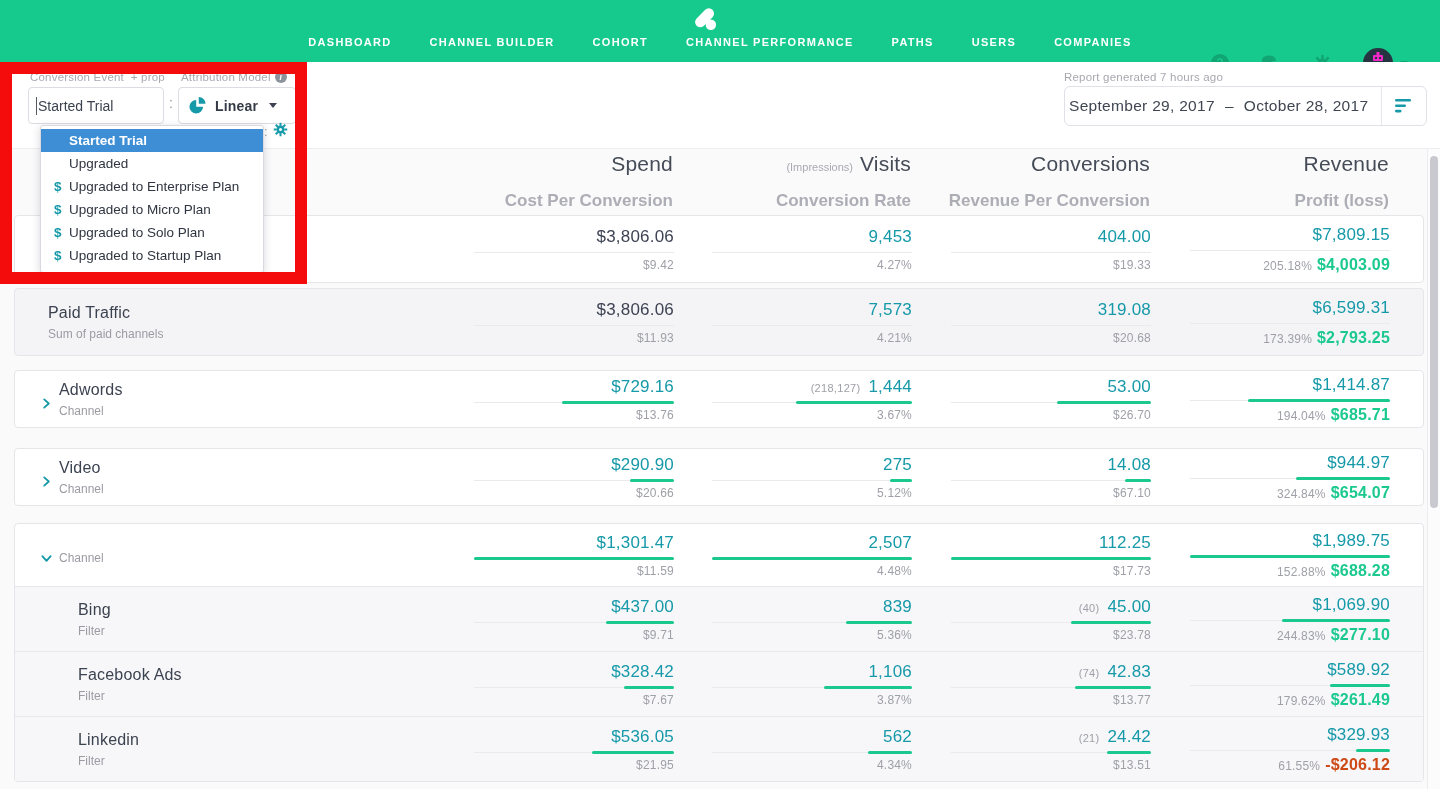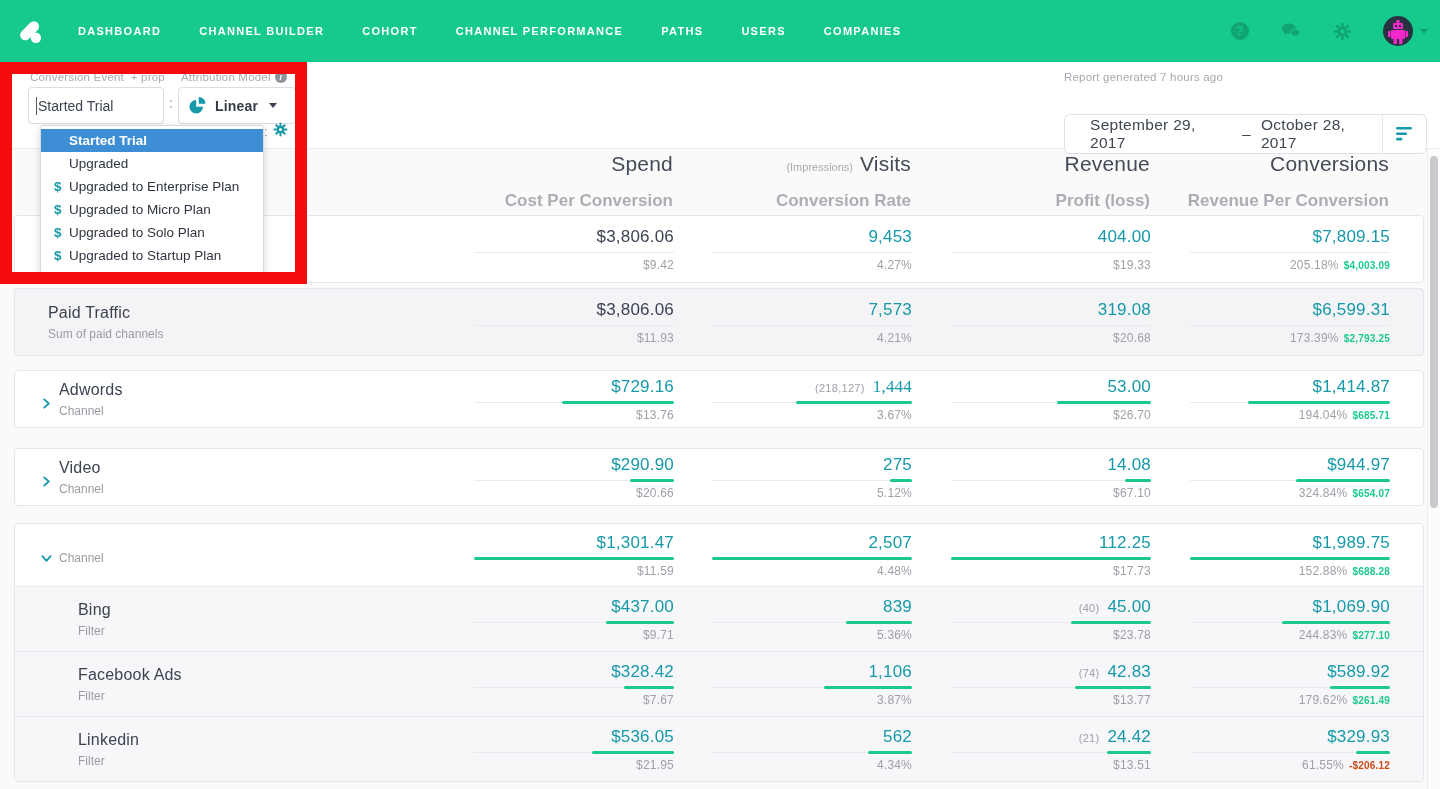--- a/index.html
+++ b/index.html
@@ -1,21 +1,21 @@
 <!DOCTYPE html>
 <html><head>
 <meta charset="utf-8">
 <style>
   * { box-sizing: border-box; margin: 0; padding: 0; }
   html,body { width:1440px; height:789px; }
   body { font-family: "Liberation Sans", sans-serif; }
   .page { position:relative; width:1440px; height:789px; background:#fafafb; overflow:hidden; }
 
   
-  .nav { position:relative; height:62px; background:#16c98d; display:flex; align-items:center; padding:0 12px; }
+  .nav { position:relative; height:62px; background:#16c98d; display:flex; align-items:center; padding:0 32px;flex-direction:column; }
   .logo { width:38px; height:38px; margin-right:28px; display:flex; align-items:center; }
   .nav-menu { display:flex; gap:38px; align-items:center; }
   .nav-item { color:#fff; font-size:11px; font-weight:700; letter-spacing:1.3px; cursor:pointer; white-space:nowrap; }
   .nav-right { margin-left:auto; display:flex; align-items:center; gap:31px; }
   .nav-icon { width:20px; height:20px; display:flex; align-items:center; justify-content:center; cursor:pointer; }
   .help-circle { width:18px; height:18px; border-radius:50%; background:#10a573; color:#16c98d; font-size:12px; font-weight:700; display:flex; align-items:center; justify-content:center; }
   .avatar-wrap { display:flex; align-items:center; gap:7px; }
   .avatar { width:30px; height:30px; border-radius:50%; background:#263340; overflow:hidden; }
   .caret { width:0; height:0; border-left:4.5px solid transparent; border-right:4.5px solid transparent; border-top:5px solid #0fa573; }
 
@@ -27,21 +27,21 @@
   .info-dot { width:12px; height:12px; border-radius:50%; background:#8d939c; color:#fff; font-size:8.5px; font-weight:700; display:inline-flex; align-items:center; justify-content:center; font-style:italic; }
   .fake-input { position:absolute; left:28px; top:25px; width:136px; height:37px; background:#fff; border:1px solid #dcdce2; border-radius:4px; display:flex; align-items:center; padding-left:7px; font-size:14px; color:#3c4350; }
   .text-cursor { display:inline-block; width:1px; height:18px; background:#555a63; margin-right:1px; }
   .colon-1 { position:absolute; left:169px; top:33px; color:#9a9aa3; font-size:14px; }
   .model-box { position:absolute; left:178px; top:25px; width:118px; height:37px; background:#fff; border:1px solid #dcdce2; border-radius:4px; display:flex; align-items:center; padding:0 10px; gap:9px; cursor:pointer; }
   .model-box .model-val { font-size:14px; color:#353b46; font-weight:600; letter-spacing:.2px; }
   .model-caret { width:0; height:0; border-left:4.5px solid transparent; border-right:4.5px solid transparent; border-top:5px solid #3c4350; margin-left:2px; }
   .mini-colon { position:absolute; left:264px; top:62px; color:#9a9aa3; font-size:13px; }
   .mini-gear { position:absolute; left:273px; top:60px; }
   .report-meta { left:1064px; top:9px; }
-  .date-box { position:absolute; left:1064px; top:24px; width:363px; height:40px; background:#fff; border:1px solid #e0e0e6; border-radius:6px; display:flex; align-items:center; padding-left:25px; cursor:pointer;margin-top:28px; }
+  .date-box { position:absolute; left:1064px; top:24px; width:363px; height:40px; background:#fff; border:1px solid #e0e0e6; border-radius:6px; display:flex; align-items:center; padding-left:4px; cursor:pointer; }
   .date-box .d { font-size:15.5px; color:#3f4652; letter-spacing:.3px; }
   .d-sep { margin:0 10px; color:#4b5260; font-size:14px; }
   .date-filter { margin-left:auto; width:45px; height:100%; border-left:1px solid #e6e6ec; display:flex; align-items:center; justify-content:center; }
 
   
   .thead { border-top:1px solid #ececf1; height:66px; }
   .grid { display:grid; grid-template-columns:421px 238px 238px 239px 239px; padding-right:35px; align-items:center; }
   .thead .grid { width:1410px; margin-left:14px; height:100%; }
   .hcell { justify-self:stretch; display:flex; flex-direction:column; align-items:flex-end; }
   .h-mainline { display:flex; align-items:baseline; gap:7px; }
@@ -74,21 +74,21 @@
 
   .cell { justify-self:stretch; display:flex; flex-direction:column; align-items:flex-end; }
   .mainline { display:flex; align-items:baseline; gap:8px; }
   .pre { font-size:11px; color:#9fa0a8; letter-spacing:.3px; }
   .main { font-size:17px; letter-spacing:.2px; }
   .track { width:200px; height:3px; margin-top:4px; position:relative; }
   .track::before { content:''; position:absolute; left:0; right:0; top:1px; height:1px; background:#e9e9ee; }
   .fill { position:absolute; right:0; top:0; height:3px; border-radius:2px; background:#1bc98e; }
   .sub { font-size:12px; color:#9fa0a8; margin-top:4px; letter-spacing:.2px; }
   .pct { color:#9fa0a8; margin-right:5px; }
-  .amt { font-weight:700; font-size:10px; }
+  .amt { font-weight:700; font-size:16px; }
 
   
   .event-menu { position:absolute; left:40px; top:125px; width:224px; background:#fff; border:1px solid #d9d9df; border-radius:3px; box-shadow:0 2px 8px rgba(40,40,60,.18); padding:3px 0 5px; z-index:40; }
   .menu-item { position:relative; height:23px; line-height:23px; font-size:13.5px; color:#2f3540; padding-left:28px; cursor:pointer; white-space:nowrap; }
   .menu-item.selected { background:#3e8ed5; color:#fff; font-weight:700; }
   .menu-item .dollar { position:absolute; left:13px; color:#1699a8; font-weight:600; }
 
   
   .annotation { position:absolute; left:0; top:62px; width:307px; height:222px; border:12px solid #f40b0b; z-index:60; pointer-events:none; }
   .vscroll { position:absolute; right:0; top:149px; width:13px; height:640px; background:#fcfcfd; border-left:1px solid #ededf1; }
@@ -233,29 +233,29 @@
       </div>
       <div class="hcell">
         <div class="h-mainline">
           <span class="h-pre">(Impressions)</span>
           <span class="h-main">Visits</span>
         </div>
         <div class="h-sub">Conversion Rate</div>
       </div>
       <div class="hcell">
         <div class="h-mainline">
-            <span class="h-main">Revenue</span>
-          </div>
-        <div class="h-sub">Profit (loss)</div>
+            <span class="h-main">Conversions</span>
+          </div>
+        <div class="h-sub">Revenue Per Conversion</div>
       </div>
       <div class="hcell">
         <div class="h-mainline">
-            <span class="h-main">Conversions</span>
-          </div>
-        <div class="h-sub">Revenue Per Conversion</div>
+            <span class="h-main">Revenue</span>
+          </div>
+        <div class="h-sub">Profit (loss)</div>
       </div>
     </div>
   </div>
 
   <div id="rows">
       <div class="card">
         <div class="row grid row--total">
           <div class="name-cell">
             <div class="title"></div>
             <div class="subtitle"></div>
@@ -340,21 +340,21 @@
               <span class="main" style="color: rgb(22, 153, 168);">$729.16</span>
             </div>
             <div class="track">
               <div class="fill" style="width: 56%;"></div>
             </div>
             <div class="sub">$13.76</div>
           </div>
           <div class="cell">
             <div class="mainline">
               <span class="pre">(218,127)</span>
-              <span class="main" style="color: rgb(22, 153, 168); font-family: Liberation Serif, serif;">1,444</span>
+              <span class="main" style="color: rgb(22, 153, 168);">1,444</span>
             </div>
             <div class="track">
               <div class="fill" style="width: 58%;"></div>
             </div>
             <div class="sub">3.67%</div>
           </div>
           <div class="cell">
             <div class="mainline">
               <span class="main" style="color: rgb(22, 153, 168);">53.00</span>
             </div>

